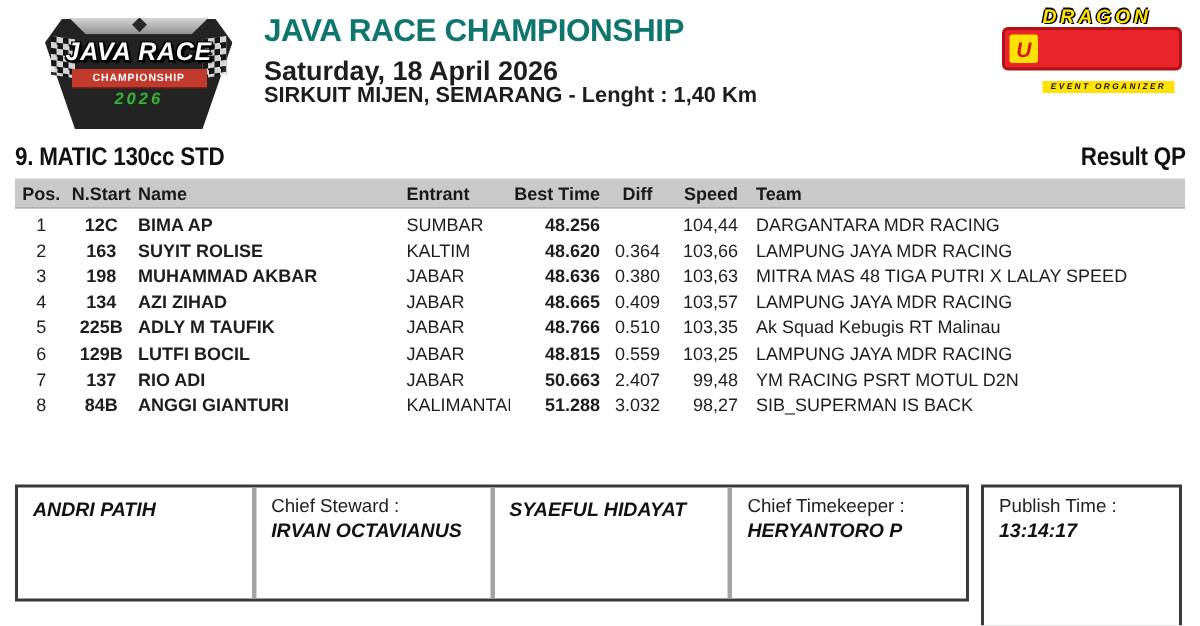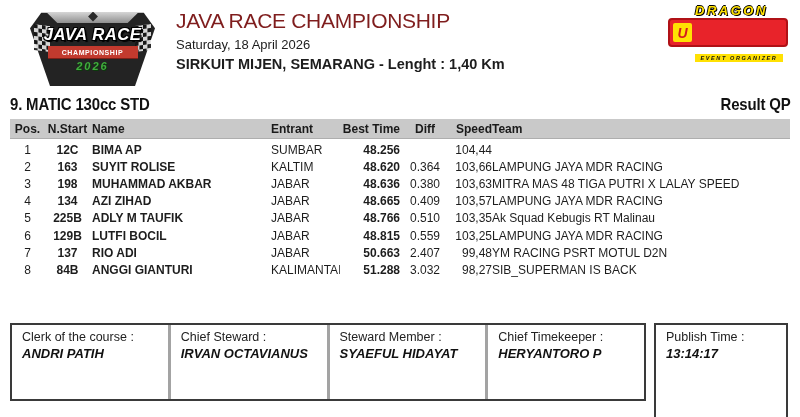--- a/index.html
+++ b/index.html
@@ -48,22 +48,22 @@
   .badge-ribbon span{
     font-size:7px;font-weight:800;color:#fff;letter-spacing:.6px;white-space:nowrap;
   }
   .badge-year{
     position:absolute;left:0;top:57px;width:125px;text-align:center;
     font-size:11px;font-weight:900;font-style:italic;color:#3fae3c;letter-spacing:2px;
     text-shadow:1px 1px 0 #0c3a0c;
   }
 
   
-  .head-title{position:absolute;left:176px;top:9px;font-size:21px;font-weight:400;letter-spacing:-0.3px;color:#7f1d1d;}
-  .head-date{position:absolute;left:176px;top:37px;font-size:13px;font-weight:400;color:#1d1d1d;}
+  .head-title{position:absolute;left:176px;top:9px;font-size:21px;font-weight:700;letter-spacing:-0.3px;color:#0f766e;}
+  .head-date{position:absolute;left:176px;top:37px;font-size:18px;font-weight:700;color:#1d1d1d;}
   .head-circuit{position:absolute;left:176px;top:56px;font-size:14.5px;font-weight:700;color:#1d1d1d;}
 
   
   .dragon{
     position:absolute;left:668px;top:18px;width:120px;height:29px;background:#e8232a;
     border:2px solid #b01116;border-radius:4px;box-sizing:border-box;
     display:flex;align-items:center;padding:1px 3px;gap:3px;
   }
   .dragon-emblem{
     width:19px;height:19px;background:#ffe103;border-radius:2px;flex:0 0 auto;
@@ -104,21 +104,21 @@
   .tbody{padding-top:2px;}
   .trow{height:17.2px;font-size:12px;color:#1d1d1d;}
   .cell{white-space:nowrap;overflow:hidden;}
   .c-pos{text-align:center;}
   .c-nstart{text-align:center;font-weight:700;}
   .c-name{padding-left:2px;font-weight:700;}
   .c-entrant{padding-left:16px;}
   .c-best{text-align:right;font-weight:700;}
   .c-diff{text-align:center;}
   .c-speed{text-align:right;}
-  .c-team{}
+  .c-team{padding-left:12px;}
   .thead .c-name,.thead .c-entrant{font-weight:700;}
   .thead .c-best{font-weight:700;}
 
   
   .officials{
     position:absolute;left:10px;top:323px;width:636px;height:78px;box-sizing:border-box;
     border:2px solid #3a3a3a;display:flex;
   }
   .obox{flex:1;box-sizing:border-box;padding:5px 0 0 10px;}
   .obox + .obox{border-left:3px solid #a3a3a3;}
@@ -176,20 +176,21 @@
     </div>
     <div class="tbody">
         <div class="trow">
       <span class="cell c-pos">1</span>
       <span class="cell c-nstart">12C</span>
       <span class="cell c-name">BIMA AP</span>
       <span class="cell c-entrant">SUMBAR</span>
       <span class="cell c-best">48.256</span>
       <span class="cell c-diff"></span>
       <span class="cell c-speed">104,44</span>
+      <span class="cell c-team">DARGANTARA MDR RACING</span>
     </div>
         <div class="trow">
       <span class="cell c-pos">2</span>
       <span class="cell c-nstart">163</span>
       <span class="cell c-name">SUYIT ROLISE</span>
       <span class="cell c-entrant">KALTIM</span>
       <span class="cell c-best">48.620</span>
       <span class="cell c-diff">0.364</span>
       <span class="cell c-speed">103,66</span>
       <span class="cell c-team">LAMPUNG JAYA MDR RACING</span>
@@ -252,29 +253,27 @@
       <span class="cell c-best">51.288</span>
       <span class="cell c-diff">3.032</span>
       <span class="cell c-speed">98,27</span>
       <span class="cell c-team">SIB_SUPERMAN IS BACK</span>
     </div>
       </div>
   </div>
 
   <div class="officials">
     <div class="obox">
-      <div class="obox-label">Clerk of the course :</div>
       <div class="obox-name">ANDRI PATIH</div>
     </div>
     <div class="obox">
       <div class="obox-label">Chief Steward :</div>
       <div class="obox-name">IRVAN OCTAVIANUS</div>
     </div>
     <div class="obox">
-      <div class="obox-label">Steward Member :</div>
       <div class="obox-name">SYAEFUL HIDAYAT</div>
     </div>
     <div class="obox">
       <div class="obox-label">Chief Timekeeper :</div>
       <div class="obox-name">HERYANTORO P</div>
     </div>
   </div>
 
   <div class="publish">
     <div class="obox-label">Publish Time :</div>

